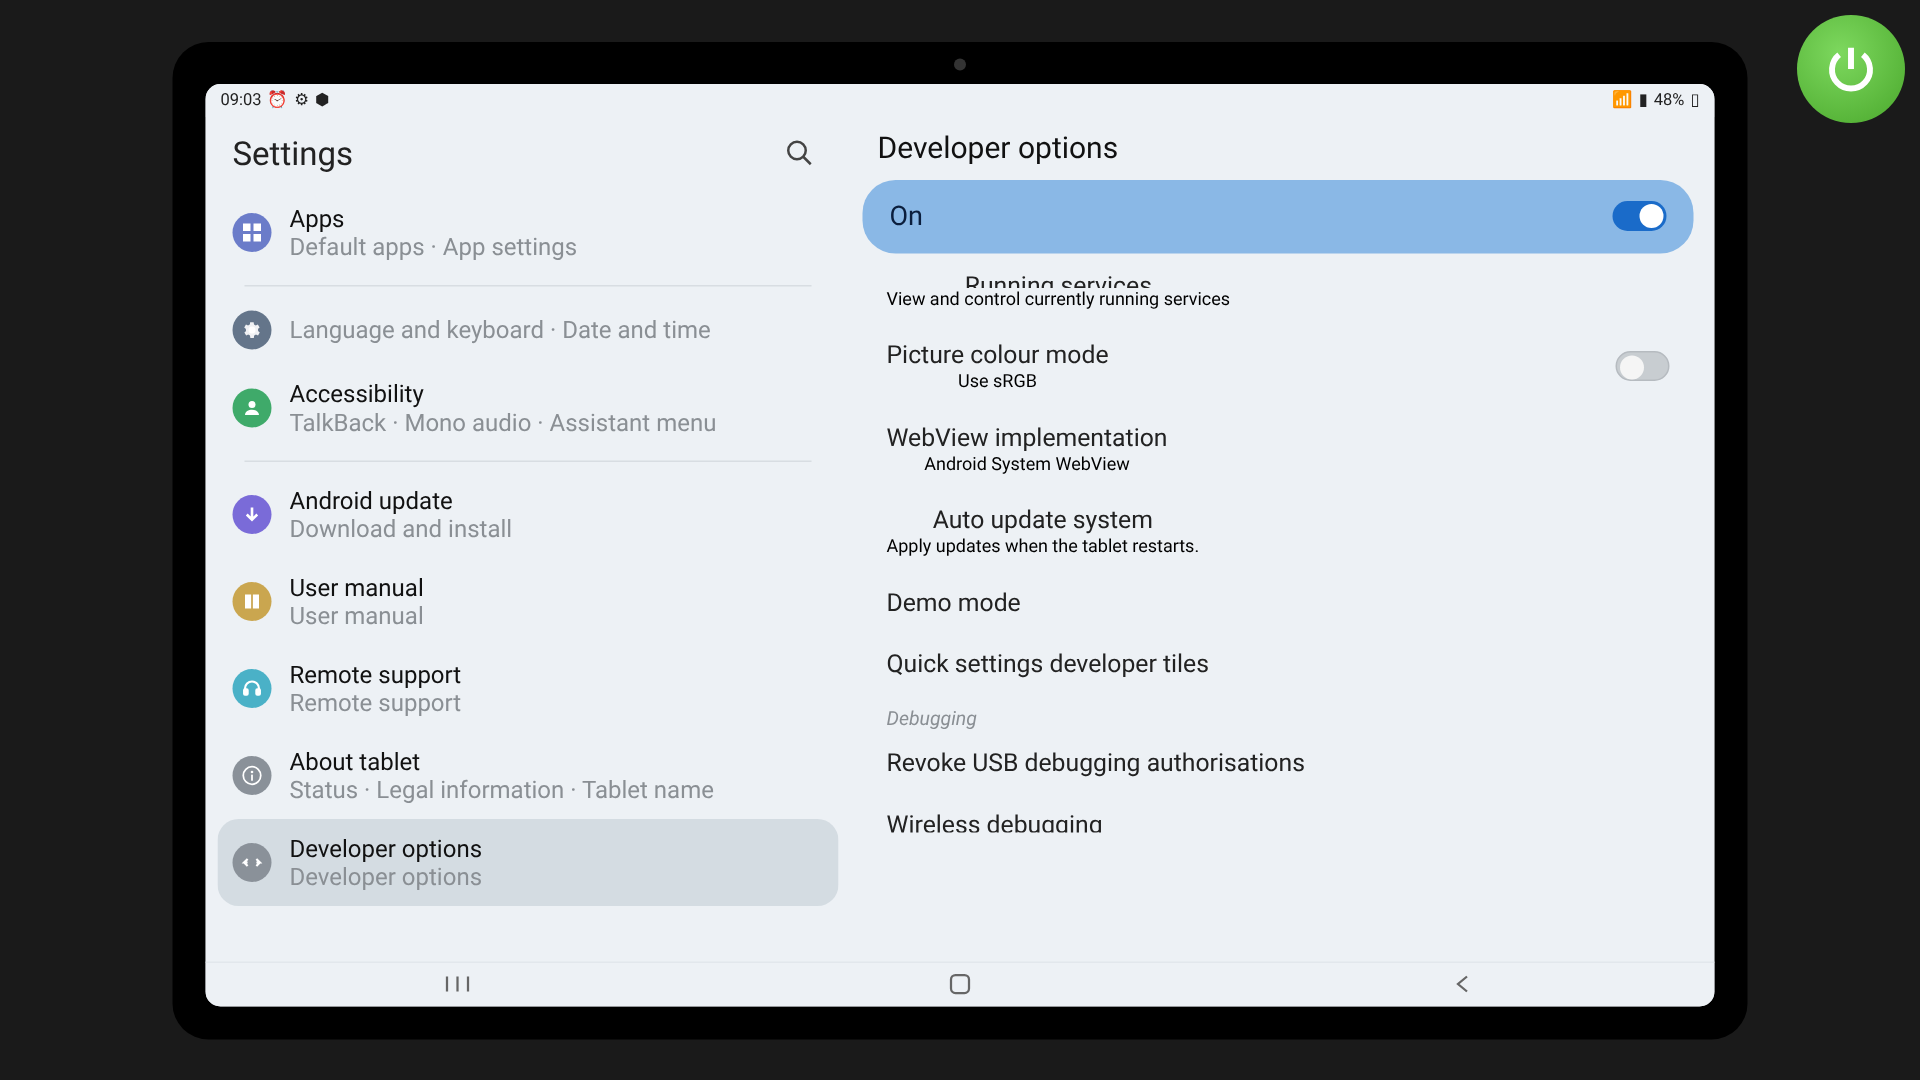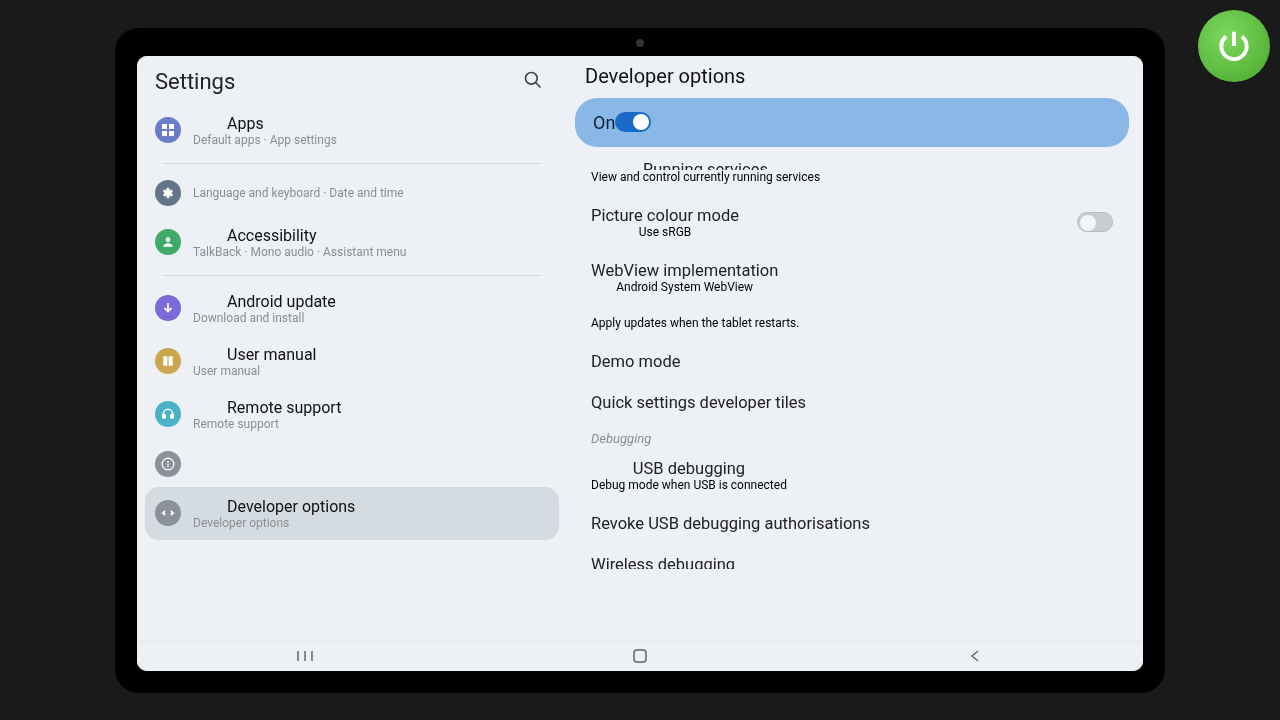--- a/index.html
+++ b/index.html
@@ -118,24 +118,23 @@
   justify-content: center;
   flex-shrink: 0;
 }
 .left-texts {
   display: flex;
   flex-direction: column;
 }
 .left-item-title {
   font-size: 16px;
   color: #111;
-  margin-left: 34px;
 }
 .left-item-sub {
-  font-size: 12px;
+  font-size: 16px;
   color: #8a8f94;
 }
 .sep {
   height: 1px;
   background: #d8dde2;
   margin: 6px 18px;
 }
 .right-pane {
   flex: 1;
   background: #edf1f5;
@@ -149,21 +148,21 @@
 .dev-title {
   font-size: 20px;
   color: #111;
 }
 .master-switch {
   background: #8ab8e6;
   border-radius: 22px;
   padding: 14px 18px;
   display: flex;
   align-items: center;
-  justify-content: flex-start;
+  justify-content: space-between;
   margin: 0 4px 8px 4px;
 }
 .master-label {
   font-size: 18px;
   color: #0b1e3d;
 }
 .toggle {
   width: 36px;
   height: 20px;
   border-radius: 10px;
@@ -265,20 +264,34 @@
 .power-logo svg { width: 38px; height: 38px; }
 .small-glyph { font-size: 11px; }
 </style>
 </head>
 <body>
 
 <div class="tablet">
   <div class="camera"></div>
   <div class="screen">
 
+    <div class="status-bar">
+      <div class="status-left">
+        <span>09:03</span>
+        <span class="small-glyph">⏰</span>
+        <span class="small-glyph">⚙</span>
+        <span class="small-glyph">⬢</span>
+      </div>
+      <div class="status-right">
+        <span class="small-glyph">📶</span>
+        <span class="small-glyph">▮</span>
+        <span>48%</span>
+        <span class="small-glyph">▯</span>
+      </div>
+    </div>
 
     <div class="main-area">
 
       <div class="left-pane">
         <div class="left-header">
           <div class="settings-title">Settings</div>
           <div class="search-icon-wrap">
             <svg width="20" height="20" viewBox="0 0 24 24" fill="none" stroke="#444" stroke-width="2">
               <circle cx="10" cy="10" r="7"></circle>
               <line x1="15" y1="15" x2="21" y2="21"></line>
@@ -361,20 +374,24 @@
               </div>
             </div>
             <div class="left-item">
               <div class="left-icon" style="background: rgb(138, 145, 153);">
                 <svg width="14" height="14" viewBox="0 0 24 24" fill="#fff">
                   <circle cx="12" cy="12" r="10" fill="none" stroke="#fff" stroke-width="2"></circle>
                   <circle cx="12" cy="8" r="1.5"></circle>
                   <rect x="11" y="11" width="2" height="7"></rect>
                 </svg>
               </div>
+              <div class="left-texts">
+                <div class="left-item-title">About tablet</div>
+                <div class="left-item-sub">Status · Legal information · Tablet name</div>
+              </div>
             </div>
             <div class="left-item selected">
               <div class="left-icon" style="background: rgb(138, 145, 153);">
                 <svg width="14" height="14" viewBox="0 0 24 24" fill="none" stroke="#fff" stroke-width="2.5">
                   <path d="M7 12H3l4-4M3 12l4 4M17 12h4l-4-4M21 12l-4 4"></path>
                 </svg>
               </div>
               <div class="left-texts">
                 <div class="left-item-title">Developer options</div>
                 <div class="left-item-sub">Developer options</div>
@@ -412,40 +429,35 @@
               </div>
             </div>
             <div class="right-item">
               <div class="r-texts">
                 <div class="r-title">WebView implementation</div>
                 <div class="r-sub">Android System WebView</div>
               </div>
             </div>
             <div class="right-item">
               <div class="r-texts">
+                <div class="r-title">Auto update system</div>
                 <div class="r-sub">Apply updates when the tablet restarts.</div>
               </div>
             </div>
             <div class="right-item">
               <div class="r-texts">
                 <div class="r-title">Demo mode</div>
               </div>
             </div>
             <div class="right-item">
               <div class="r-texts">
                 <div class="r-title">Quick settings developer tiles</div>
               </div>
             </div>
             <div class="section-label">Debugging</div>
-            <div class="right-item">
-              <div class="r-texts">
-                <div class="r-title">USB debugging</div>
-                <div class="r-sub">Debug mode when USB is connected</div>
-              </div>
-            </div>
             <div class="right-item">
               <div class="r-texts">
                 <div class="r-title">Revoke USB debugging authorisations</div>
               </div>
             </div>
             <div class="right-item cutoff-bot">
               <div class="r-texts">
                 <div class="r-title">Wireless debugging</div>
               </div>
             </div>

